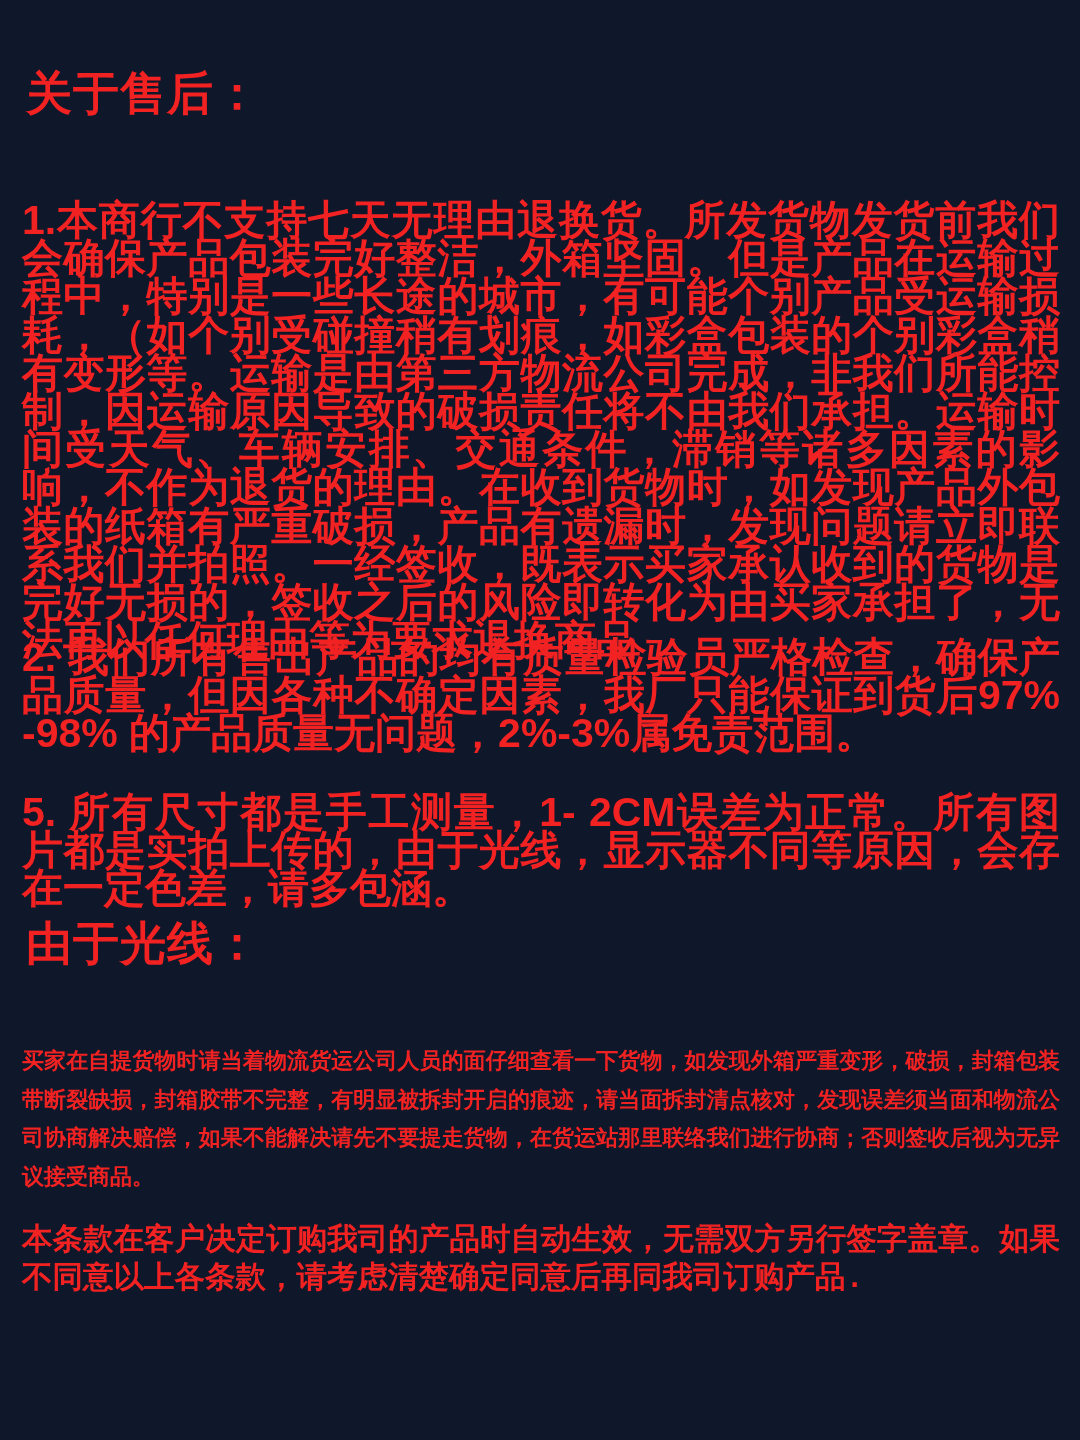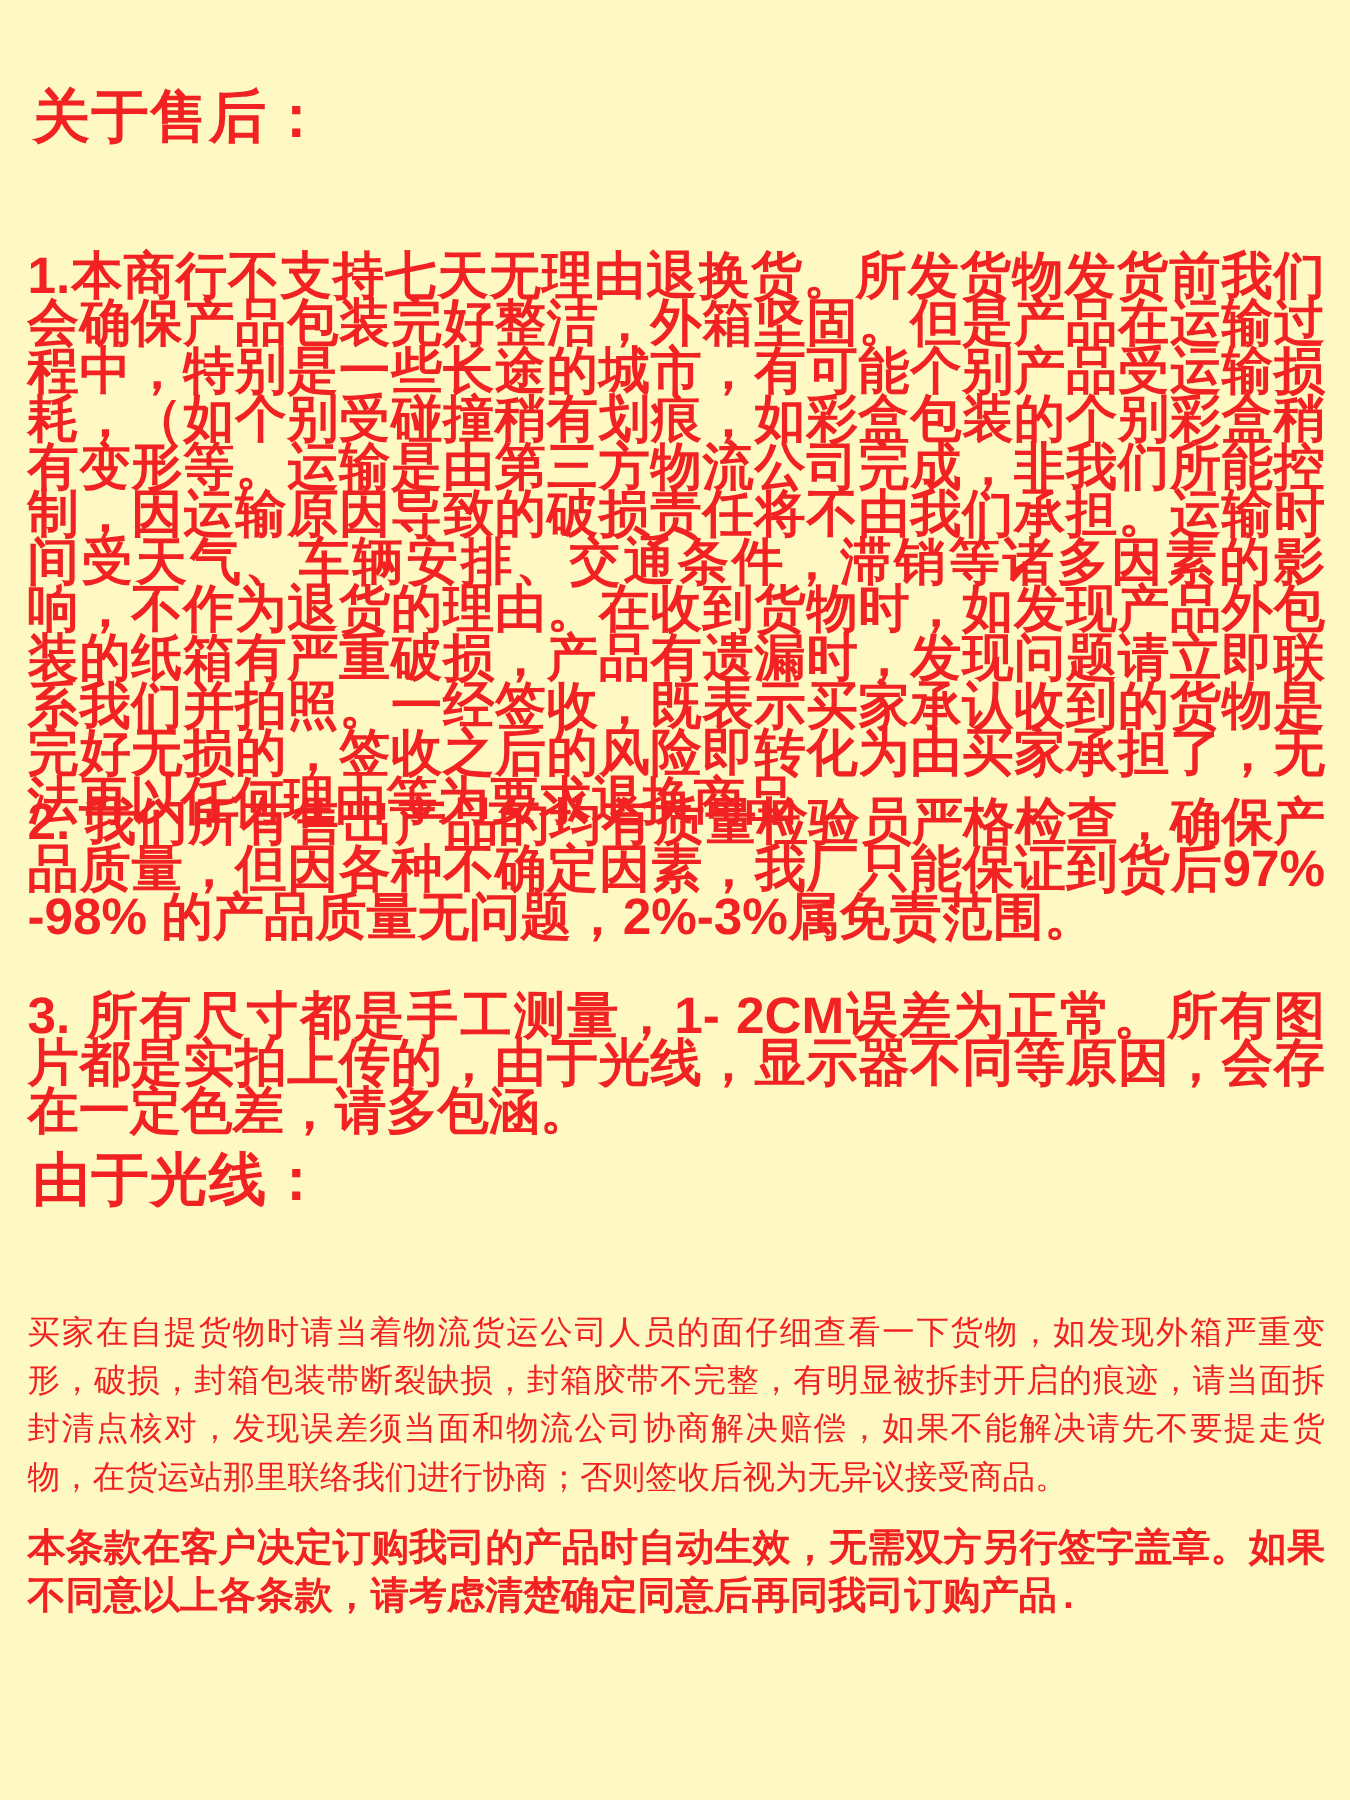--- a/index.html
+++ b/index.html
@@ -12,21 +12,21 @@
     width: 1080px;
     height: 1440px;
     font-family: "Liberation Sans", "DejaVu Sans", sans-serif;
     color: #f22222;
     overflow: hidden;
   }
   .page {
     position: relative;
     width: 1080px;
     height: 1440px;
-    background: #fef9c3;
+    background: #0f172a;
     box-sizing: border-box;
   }
 
   
   .section-aftersale {
     position: absolute;
     left: 0;
     top: 0;
     width: 1080px;
   }
@@ -66,22 +66,22 @@
   }
   .p1 { top: 160px; }
   .p2 { top: 597px; }
   .p3 { top: 752px; }
 
   .buyer-block {
     position: absolute;
     left: 22px;
     width: 1038px;
     color: #f22222;
-    font-weight: 400;
-    font-size: 26px;
+    font-weight: 700;
+    font-size: 22px;
     line-height: 38.5px;
     text-align: justify;
     text-justify: inter-ideograph;
     word-break: break-all;
   }
   .b1 { top: 1020px; }
 
   
   .b2 {
     position: absolute;
@@ -104,21 +104,21 @@
 <div class="page">
 
   <div class="section-aftersale">
 
     <h1 class="heading heading-aftersale" style="color: rgb(242, 34, 34);">关于售后：</h1>
 
     <p class="body-block p1" style="color: rgb(242, 34, 34);">1.本商行不支持七天无理由退换货。所发货物发货前我们会确保产品包装完好整洁，外箱坚固。但是产品在运输过程中，特别是一些长途的城市，有可能个别产品受运输损耗，（如个别受碰撞稍有划痕，如彩盒包装的个别彩盒稍有变形等。运输是由第三方物流公司完成，非我们所能控制，因运输原因导致的破损责任将不由我们承担。运输时间受天气、车辆安排、交通条件，滞销等诸多因素的影响，不作为退货的理由。在收到货物时，如发现产品外包装的纸箱有严重破损，产品有遗漏时，发现问题请立即联系我们并拍照。一经签收，既表示买家承认收到的货物是完好无损的，签收之后的风险即转化为由买家承担了，无法再以任何理由等为要求退换商品</p>
 
     <p class="body-block p2" style="color: rgb(242, 34, 34);">2. 我们所有售出产品的均有质量检验员严格检查，确保产品质量，但因各种不确定因素，我厂只能保证到货后97%-98% 的产品质量无问题，2%-3%属免责范围。</p>
 
-    <p class="body-block p3" style="color: rgb(242, 34, 34);">3. 所有尺寸都是手工测量，1- 2CM误差为正常。所有图片都是实拍上传的，由于光线，显示器不同等原因，会存在一定色差，请多包涵。</p>
+    <p class="body-block p3" style="color: rgb(242, 34, 34);">5. 所有尺寸都是手工测量，1- 2CM误差为正常。所有图片都是实拍上传的，由于光线，显示器不同等原因，会存在一定色差，请多包涵。</p>
   </div>
 
   <div class="section-buyer">
 
     <h1 class="heading heading-buyer" style="color: rgb(242, 34, 34);">由于光线：</h1>
 
     <p class="buyer-block b1" style="color: rgb(242, 34, 34);">买家在自提货物时请当着物流货运公司人员的面仔细查看一下货物，如发现外箱严重变形，破损，封箱包装带断裂缺损，封箱胶带不完整，有明显被拆封开启的痕迹，请当面拆封清点核对，发现误差须当面和物流公司协商解决赔偿，如果不能解决请先不要提走货物，在货运站那里联络我们进行协商；否则签收后视为无异议接受商品。</p>
 
     <p class="b2" style="color: rgb(242, 34, 34);">本条款在客户决定订购我司的产品时自动生效，无需双方另行签字盖章。如果不同意以上各条款，请考虑清楚确定同意后再同我司订购产品.</p>
   </div>

